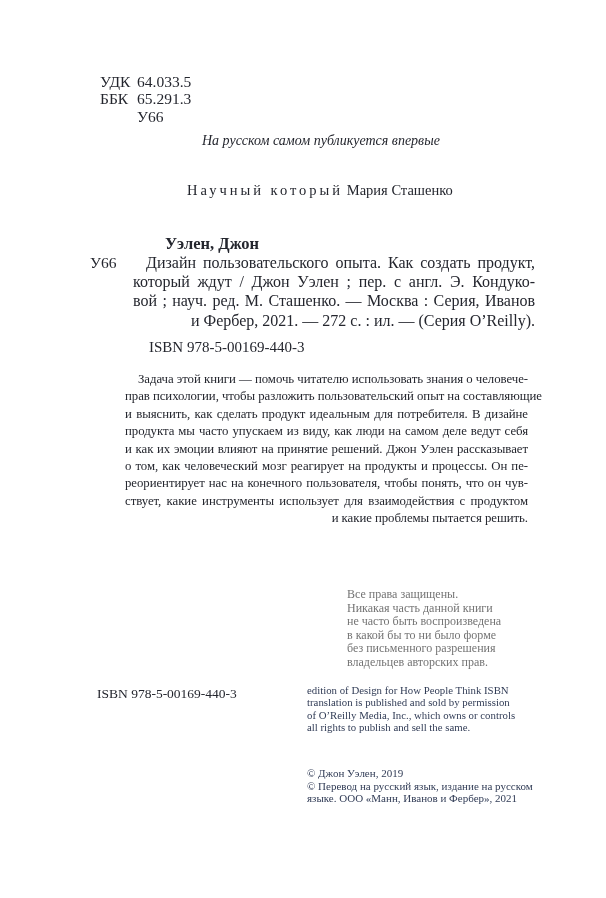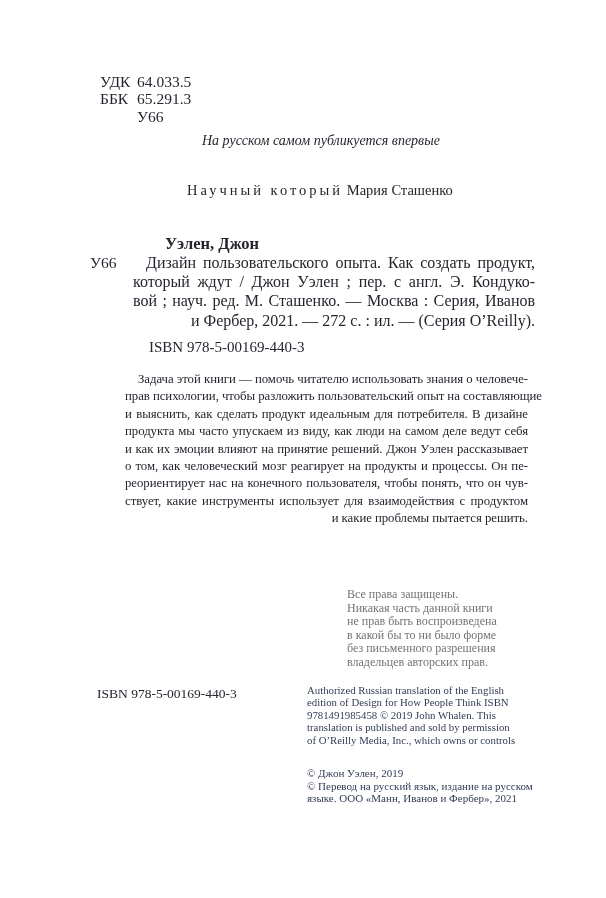--- a/index.html
+++ b/index.html
@@ -170,34 +170,33 @@
     <div class="jline">о том, как человеческий мозг реагирует на продукты и процессы. Он пе-</div>
     <div class="jline">реориентирует нас на конечного пользователя, чтобы понять, что он чув-</div>
     <div class="jline">ствует, какие инструменты использует для взаимодействия с продуктом</div>
     <div class="jlast">и какие проблемы пытается решить.</div>
   </div>
 
 
   <div class="abs rights">
     <div>Все права защищены.</div>
     <div>Никакая часть данной книги</div>
-    <div>не прав быть воспроизведена</div>
+    <div>не часто быть воспроизведена</div>
     <div>в какой бы то ни было форме</div>
     <div>без письменного разрешения</div>
     <div>владельцев авторских прав.</div>
   </div>
 
   <div class="abs isbn-bottom">ISBN 978-5-00169-440-3</div>
 
   <div class="abs english">
-    <div>Authorized Russian translation of the English</div>
     <div>edition of Design for How People Think ISBN</div>
-    <div>9781491985458 © 2019 John Whalen. This</div>
     <div>translation is published and sold by permission</div>
     <div>of O’Reilly Media, Inc., which owns or controls</div>
+    <div>all rights to publish and sell the same.</div>
   </div>
 
   <div class="abs copyright">
     <div>© Джон Уэлен, 2019</div>
     <div>© Перевод на русский язык, издание на русском</div>
     <div>языке. ООО «Манн, Иванов и Фербер», 2021</div>
   </div>
 
 </div>
 

